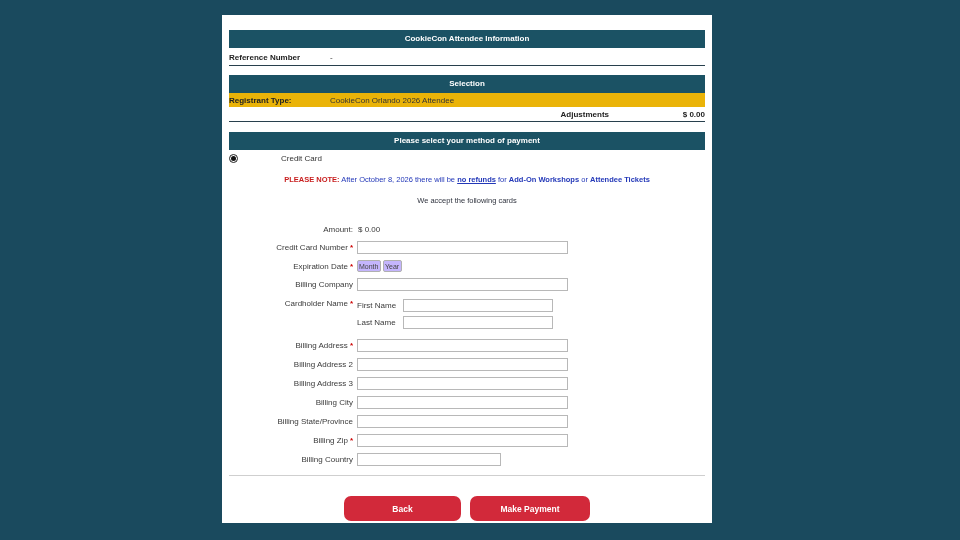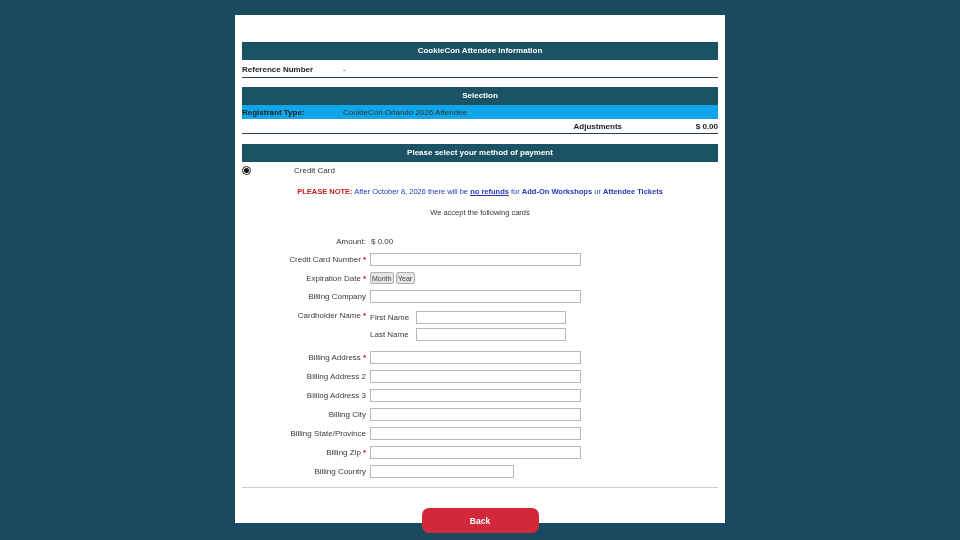--- a/index.html
+++ b/index.html
@@ -5,34 +5,34 @@
   * { margin:0; padding:0; box-sizing:border-box; }
   html,body { width:960px; height:540px; }
   body {
     background:#1A4A5E;
     font-family:"Liberation Sans", sans-serif;
     color:#333;
     position:relative;
     overflow:hidden;
   }
   .panel {
-    position:absolute; left:235px; top:15px; width:490px; height:508px;
-    background:#ffffff; padding:16px 7px;
+    position:absolute; left:222px; top:15px; width:490px; height:508px;
+    background:#ffffff; padding:4px 7px;
   }
   .bar {
     background:#1B5264; color:#ffffff; font-weight:bold; font-size:8px;
     height:18px; line-height:18px; text-align:center;
   }
   .bar1 { margin-top:11px; }
   .ref-row { display:flex; align-items:center; height:15px; margin-top:2px; font-size:8px; }
   .ref-label { font-weight:bold; width:101px; color:#222; }
   .rule-dark { border-top:1px solid #28404d; }
   .rule-light { border-top:1px solid #cfcfcf; }
   .bar2 { margin-top:9px; }
-  .registrant-row { display:flex; align-items:center; height:14px; background:#0ea5e9; font-size:8px; }
+  .registrant-row { display:flex; align-items:center; height:14px; background:#eab308; font-size:8px; }
   .reg-label { font-weight:bold; width:101px; color:#222; }
   .adjustments-row { display:flex; align-items:center; justify-content:flex-end; height:14px; font-size:8px; }
   .adj-label { font-weight:bold; color:#222; }
   .adj-value { font-weight:bold; color:#222; width:96px; text-align:right; }
   .bar3 { margin-top:10px; }
   .radio-row { display:flex; align-items:center; height:14px; margin-top:1px; font-size:8px;gap:40px; }
   .radio-outer {
     width:9px; height:9px; border:1px solid #222; border-radius:50%;
     display:inline-flex; align-items:center; justify-content:center; margin-right:3px; background:#fff; cursor:pointer;
   }
@@ -63,21 +63,21 @@
   .amount-value { margin-left:5px; color:#3a3a3a; }
   .form-row { display:flex; align-items:center; font-size:8px; margin-top:6px; }
   .tinput {
     border:1px solid #b8b8b8; background:#fff; height:13px; margin-left:4px;
     font-family:"Liberation Sans", sans-serif; font-size:8px; padding:0 2px; outline:none;
   }
   .w-wide { width:211px; }
   .w-name { width:150px; }
   .w-country { width:144px; }
   .exp-select {
-    border:1px solid #b0b0b0; background:#e5e5e5; height:12px; font-size:7px;
+    border:1px solid #b0b0b0; background:#c4b5fd; height:12px; font-size:7px;
     font-family:"Liberation Sans", sans-serif; color:#444; appearance:none; -webkit-appearance:none;
     padding:0 1px; margin-left:4px; border-radius:2px;
   }
   .exp-select + .exp-select { margin-left:2px; }
   .cardholder-row { display:flex; align-items:flex-start; font-size:8px; margin-top:8px; }
   .name-stack { margin-left:4px; }
   .name-sub { display:flex; align-items:center; margin-bottom:4px; }
   .name-sub-label { width:42px; color:#3a3a3a; }
   .footer-rule { margin-top:9px; }
   .buttons-row { display:flex; justify-content:center; gap:9px; margin-top:20px; }
@@ -203,15 +203,16 @@
 
   <div class="form-row">
     <span class="form-label">Billing Country</span>
     <input class="tinput w-country" value="" style="">
   </div>
 
   <div class="rule-light footer-rule"></div>
 
   <div class="buttons-row">
     <button class="btn btn-back">Back</button>
+    <button class="btn btn-pay">Make Payment</button>
   </div>
 
 </div>
 
 </body></html>

